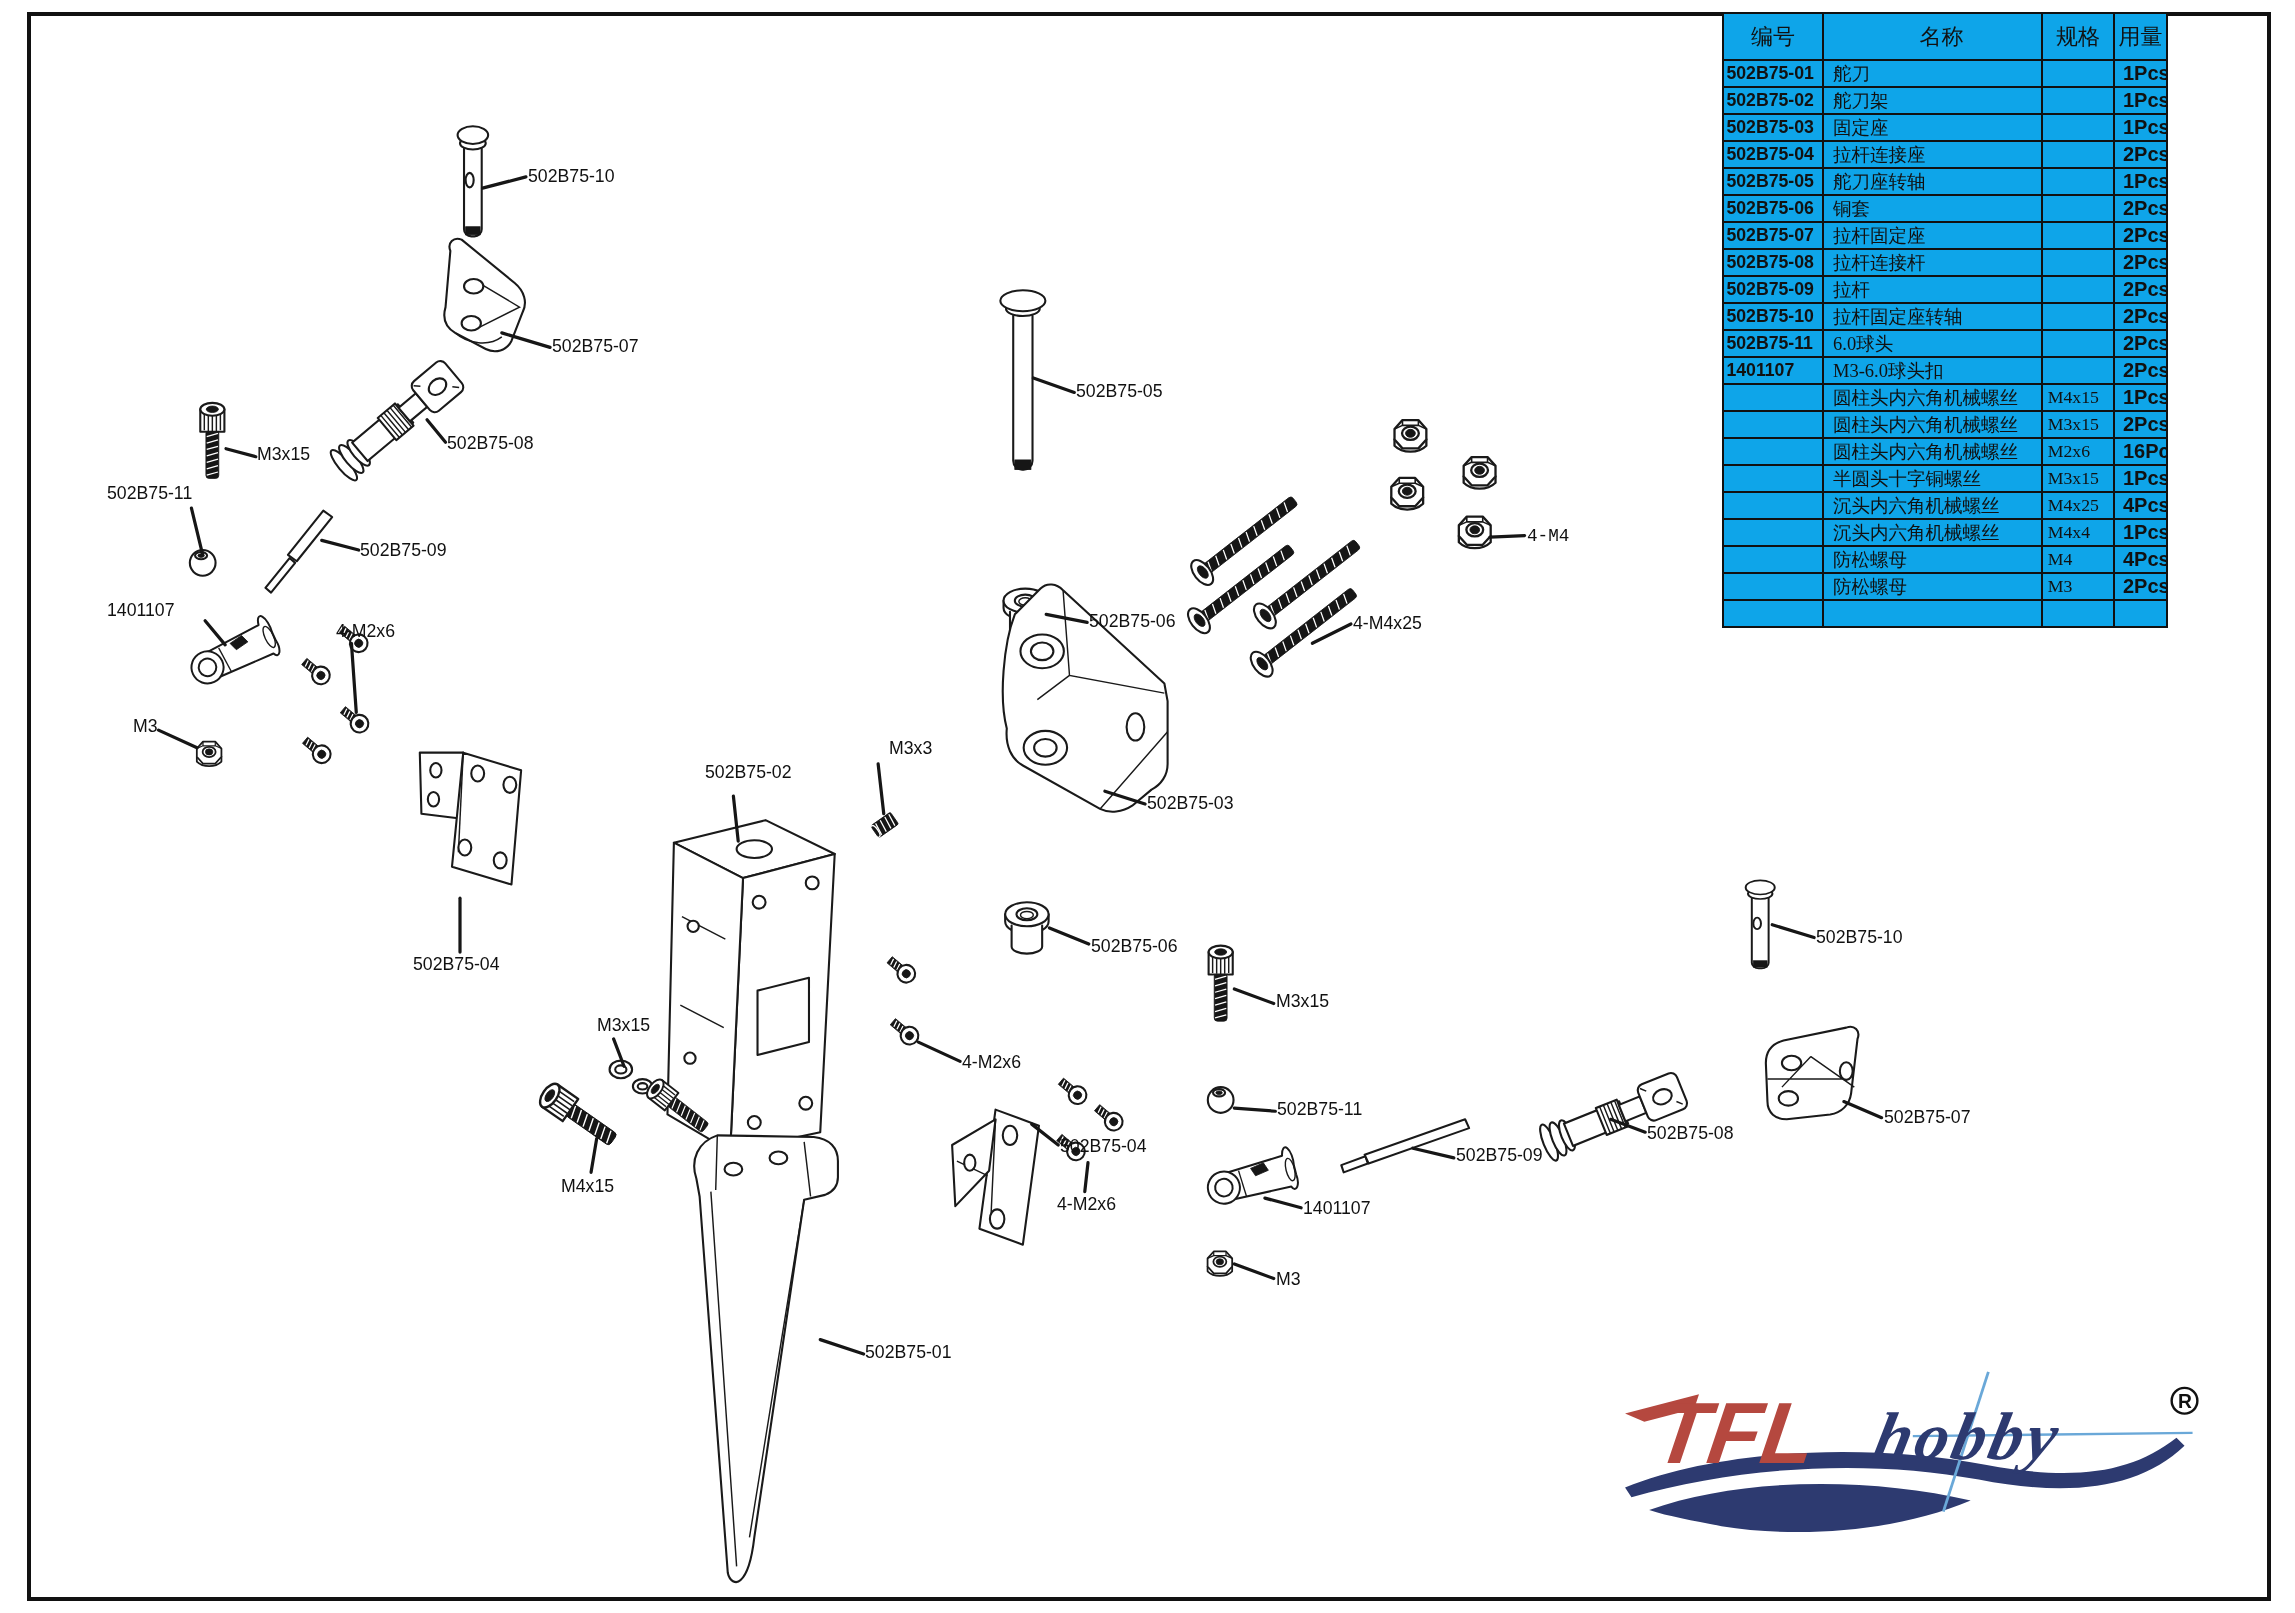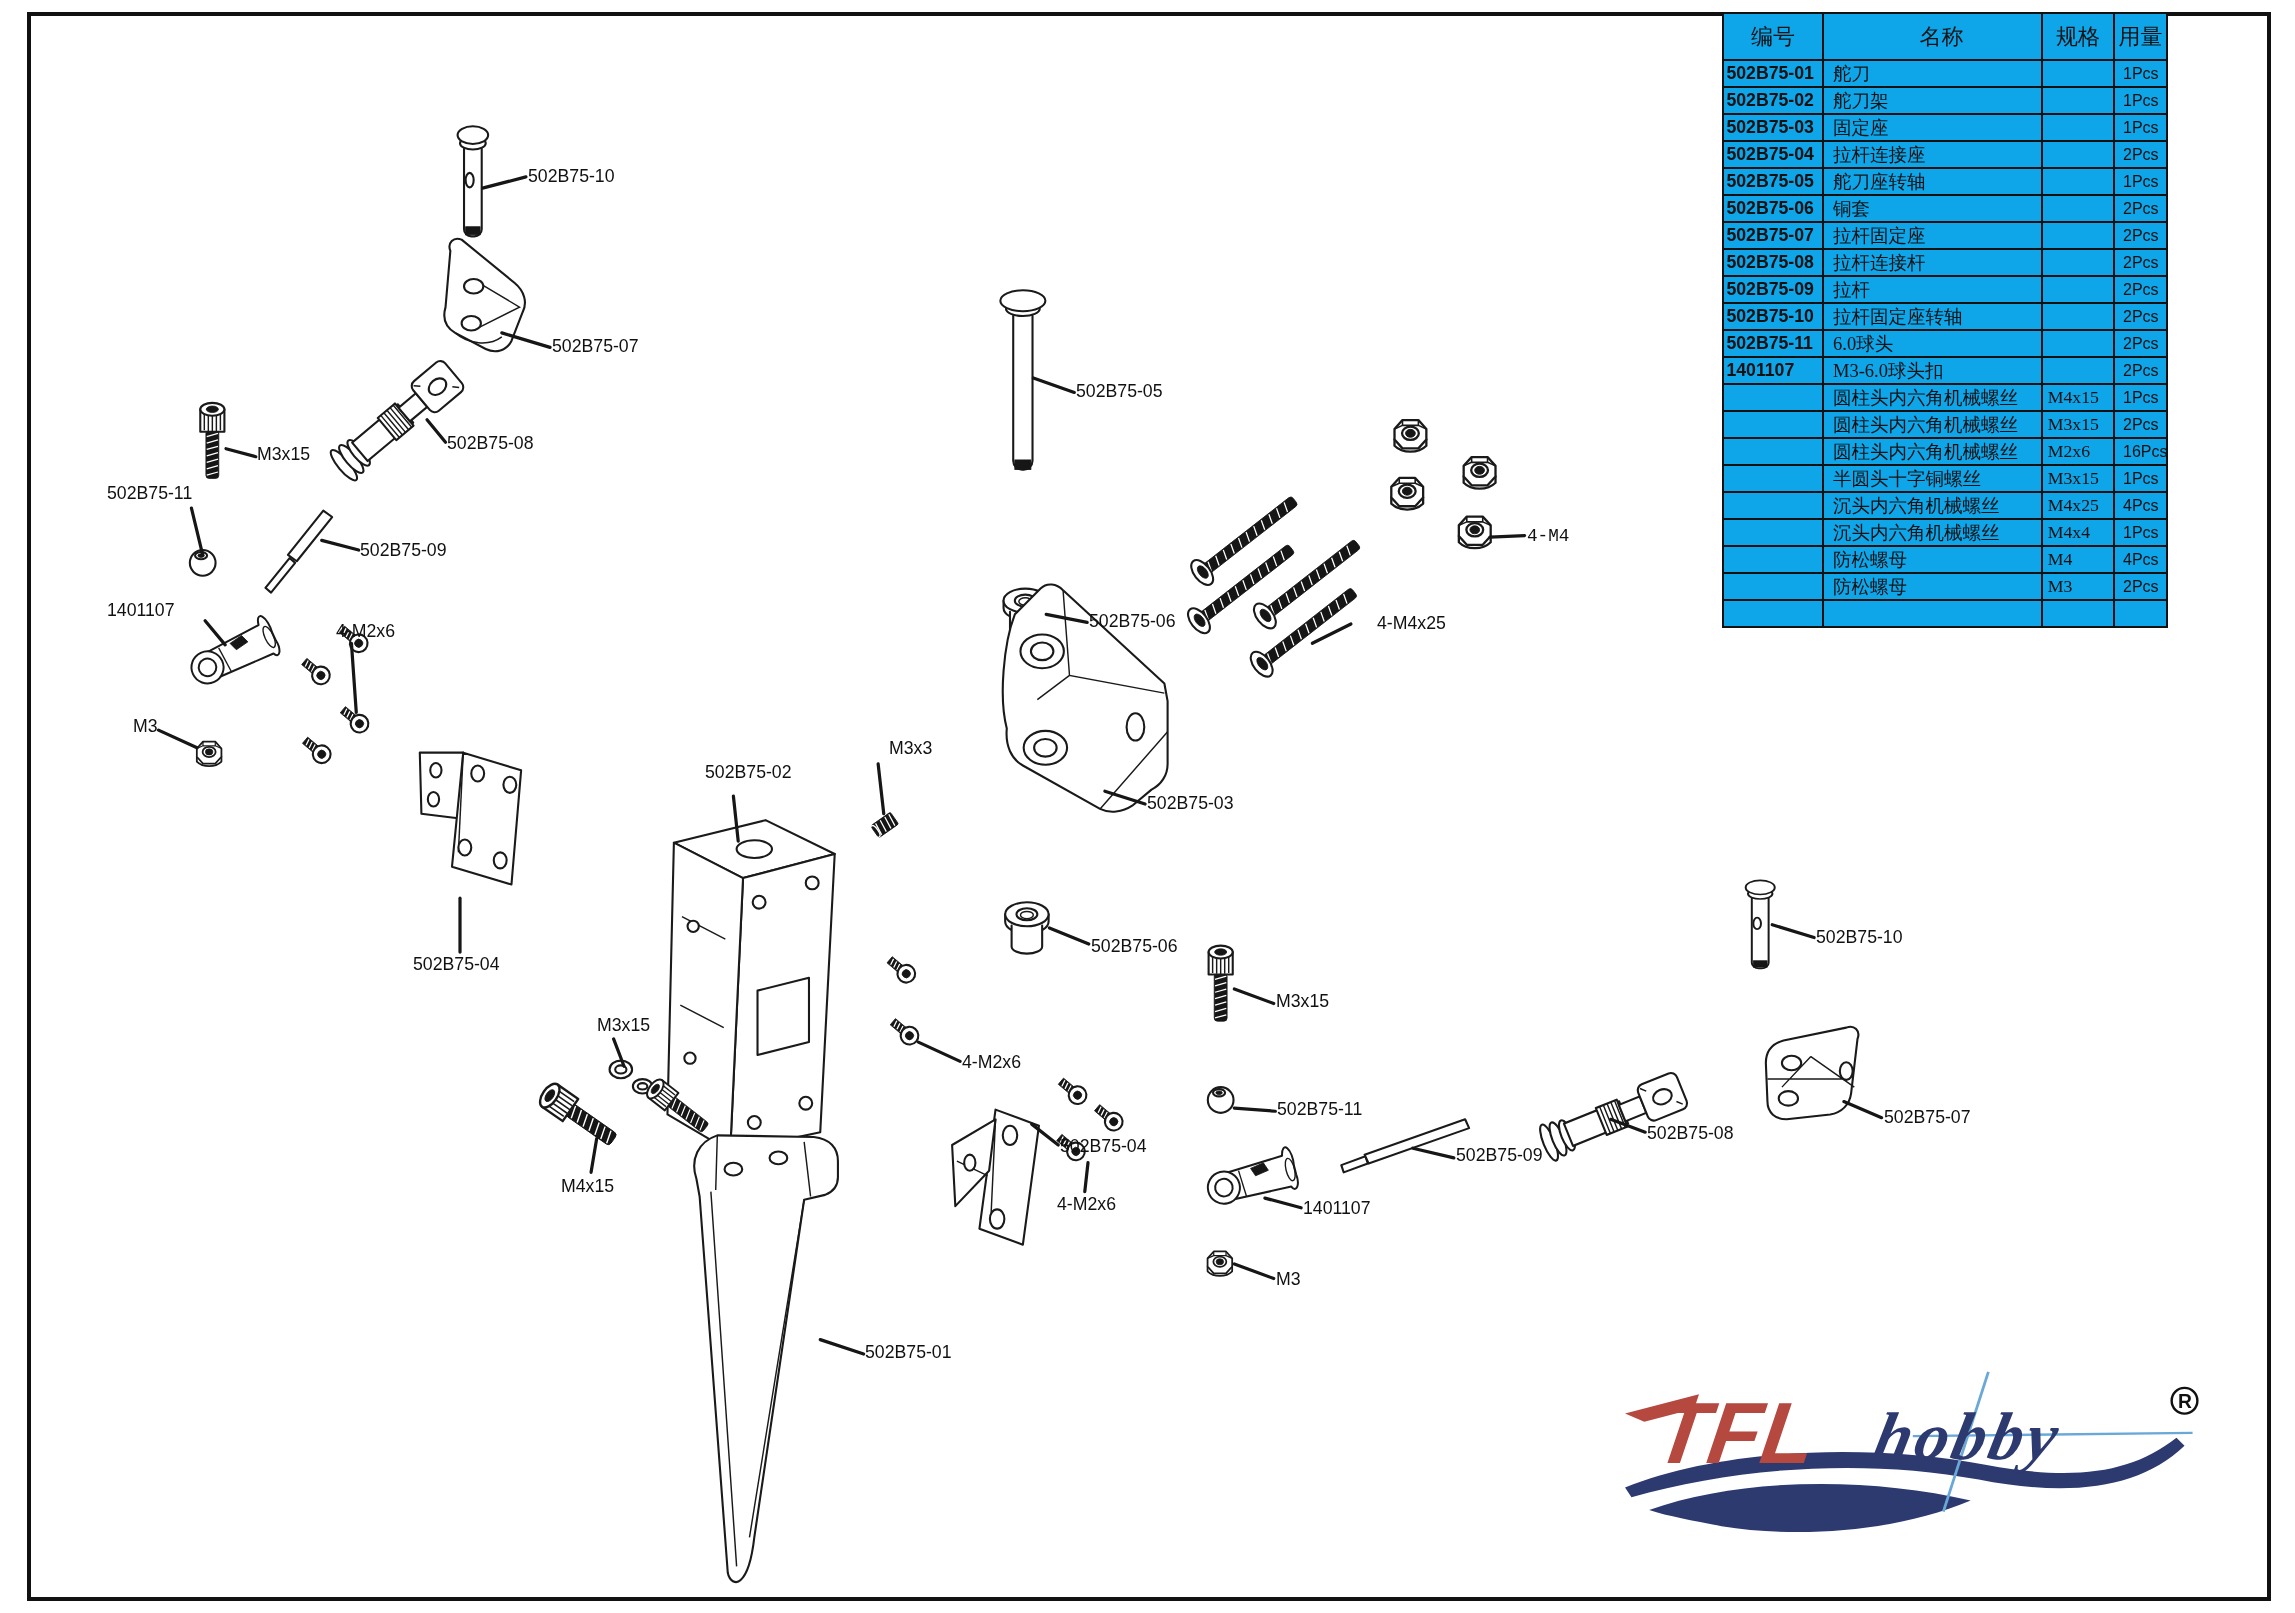--- a/index.html
+++ b/index.html
@@ -17,21 +17,21 @@
   .ptable{position:absolute;left:1722px;top:12px;width:443px;
     border-collapse:collapse;table-layout:fixed;background:#0ea5e9;}
   .ptable th,.ptable td{border:2.4px solid #111;overflow:hidden;white-space:nowrap;}
   .ptable th{height:47px;font-size:22px;font-weight:400;
     font-family:"Liberation Serif",serif;}
   .ptable td{height:26.5px;padding:0 2.4px;}
   .col-no{width:100px;} .col-name{width:219px;} .col-spec{width:72px;} .col-qty{width:53px;}
   td.c-no{font-size:17.7px;font-weight:600;text-align:left;font-family:"Liberation Sans",sans-serif;}
   td.c-name{font-size:18.5px;padding-left:9px;font-family:"Liberation Serif",serif;}
   td.c-spec{font-size:17.7px;padding-left:4.8px;font-family:"Liberation Serif",serif;}
-  td.c-qty{font-size:16px;font-weight:400;font-family:"Liberation Sans",sans-serif;padding-left:8px;}
+  td.c-qty{font-size:20px;font-weight:700;font-family:"Liberation Sans",sans-serif;padding-left:8px;}
   th.h-name{text-align:center;padding-left:18px;}
   
   #diagram-svg{position:absolute;left:0;top:0;width:2295px;height:1613px;}
   .part{stroke:var(--line);stroke-width:2.6;fill:#fff;stroke-linejoin:round;stroke-linecap:round;}
   .dark{fill:#161616;stroke:#161616;stroke-width:1;}
   .thin{stroke:var(--line);stroke-width:1.8;fill:none;}
   .hatch{stroke:#fff;stroke-width:1.6;fill:none;}
   .leader{stroke:#161616;stroke-width:4;stroke-linecap:round;}
   .plabel{position:absolute;font-size:17.7px;color:#111;white-space:nowrap;
     font-family:"Liberation Sans",sans-serif;}
@@ -300,21 +300,21 @@
       <div class="plabel" style="left: 107px; top: 600px;">1401107</div>
       <div class="plabel" style="left: 336px; top: 621px;">4-M2x6</div>
       <div class="plabel" style="left: 133px; top: 716px;">M3</div>
       <div class="plabel" style="left: 413px; top: 954px;">502B75-04</div>
       <div class="plabel" style="left: 705px; top: 762px;">502B75-02</div>
       <div class="plabel" style="left: 861px; top: 738px; margin-left: 28px;">M3x3</div>
       <div class="plabel" style="left: 1076px; top: 381px;">502B75-05</div>
       <div class="plabel" style="left: 1089px; top: 611px;">502B75-06</div>
       <div class="plabel" style="left: 1147px; top: 793px;">502B75-03</div>
       <div class="plabel" style="left: 1527px; top: 526px; font-family: Liberation Mono, monospace;">4-M4</div>
-      <div class="plabel" style="left: 1353px; top: 613px; margin-left: 24px;">4-M4x25</div>
+      <div class="plabel" style="left: 1353px; top: 613px;">4-M4x25</div>
       <div class="plabel" style="left: 1091px; top: 936px;">502B75-06</div>
       <div class="plabel" style="left: 962px; top: 1052px;">4-M2x6</div>
       <div class="plabel" style="left: 1060px; top: 1136px;">502B75-04</div>
       <div class="plabel" style="left: 597px; top: 1015px;">M3x15</div>
       <div class="plabel" style="left: 561px; top: 1176px;">M4x15</div>
       <div class="plabel" style="left: 865px; top: 1342px;">502B75-01</div>
       <div class="plabel" style="left: 1276px; top: 991px;">M3x15</div>
       <div class="plabel" style="left: 1277px; top: 1099px;">502B75-11</div>
       <div class="plabel" style="left: 1456px; top: 1145px;">502B75-09</div>
       <div class="plabel" style="left: 1303px; top: 1198px;">1401107</div>

